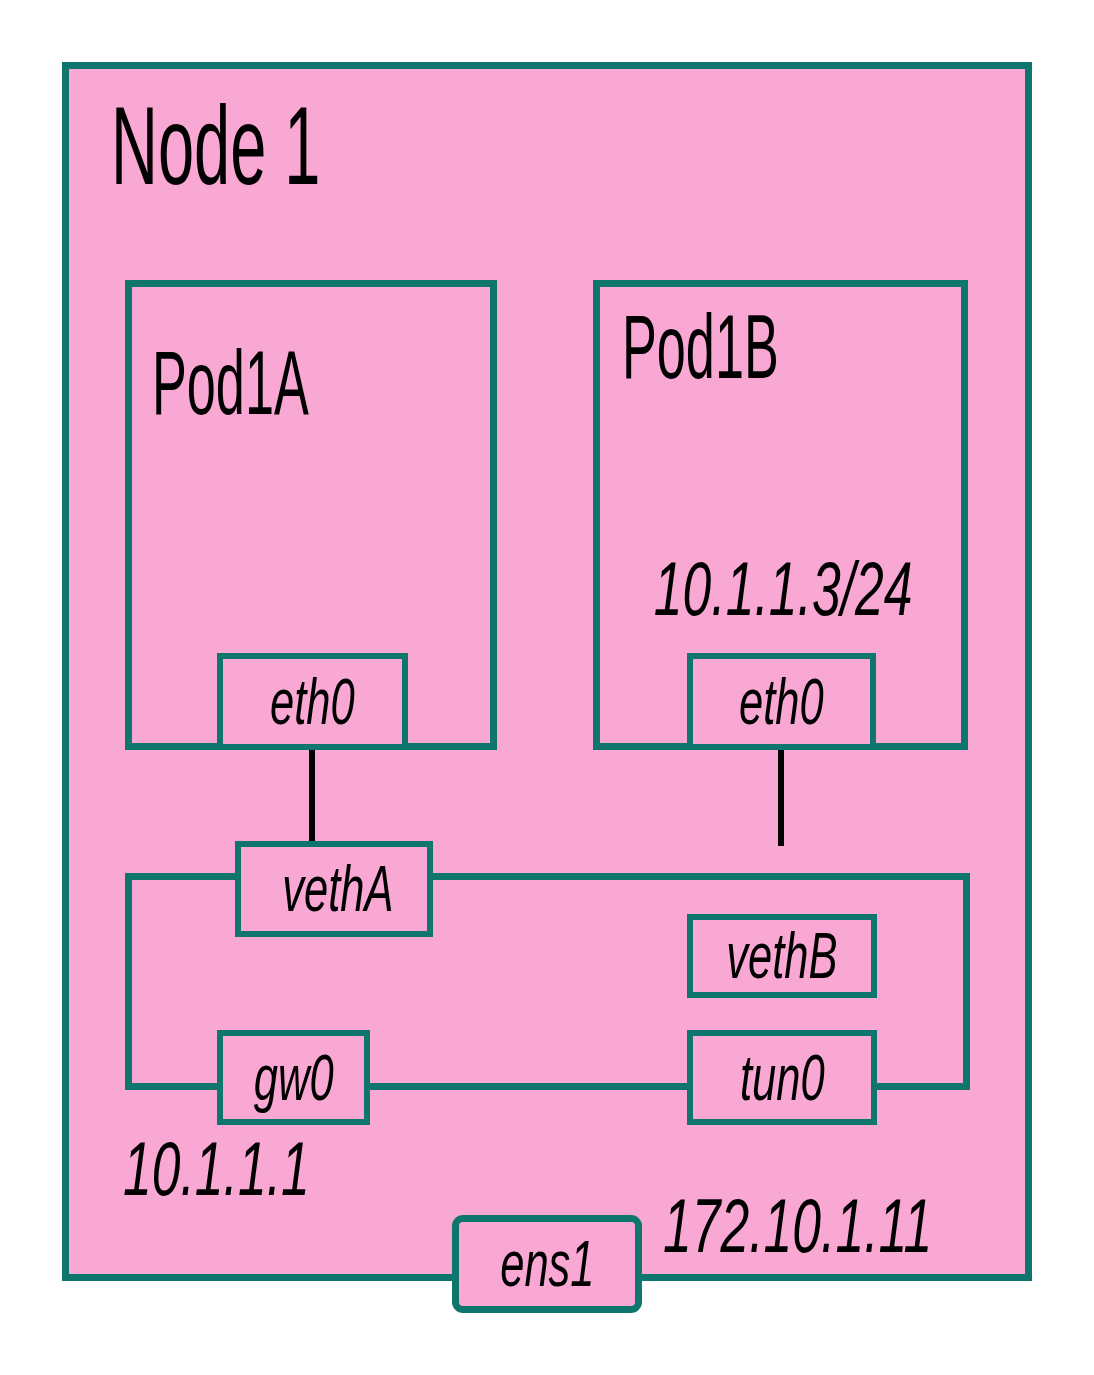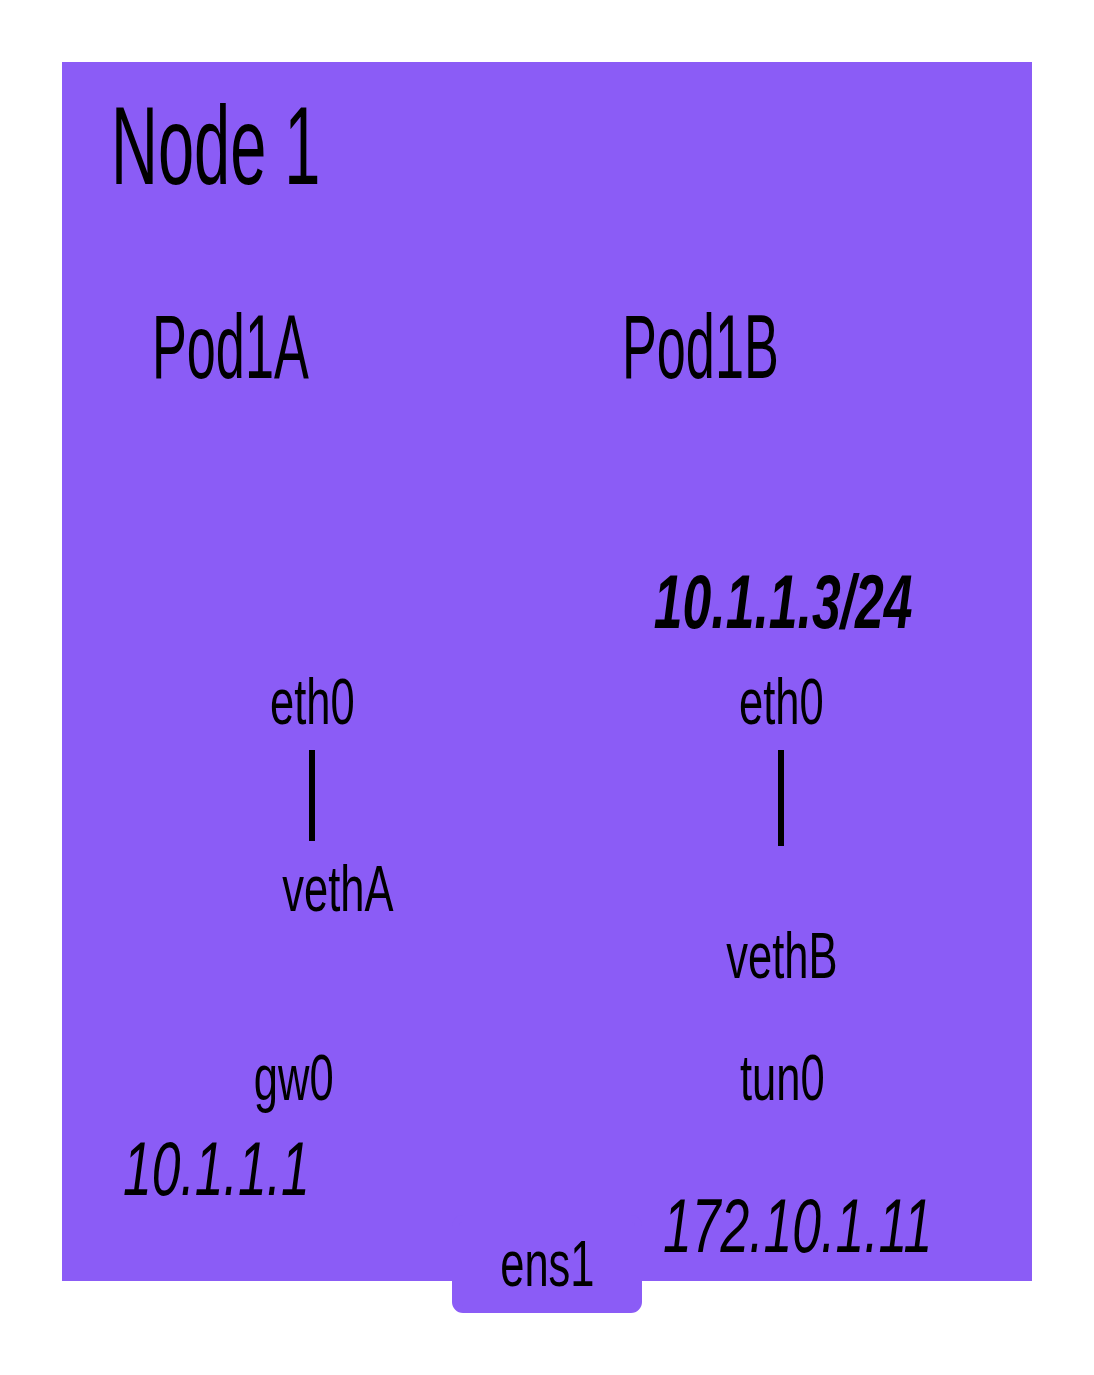--- a/index.html
+++ b/index.html
@@ -12,22 +12,23 @@
     width: 1094px;
     height: 1375px;
     background: #ffffff;
     font-family: "Liberation Sans", sans-serif;
     color: #000000;
     overflow: hidden;
   }
   .box {
     position: absolute;
     box-sizing: border-box;
-    background: #8b5cf6;
-    border: 7px solid #8b5cf6;
+    background: #f9a8d4;
+    border: 7px solid #0f766e;
+    font-style: italic;
   }
   .port {
     border-width: 6px;
     display: flex;
     align-items: center;
     justify-content: center;
   }
   .line {
     position: absolute;
     background: #000000;
@@ -58,29 +59,29 @@
 <body>
 
 <div class="canvas">
 
   <div class="box" style="left:62px; top:62px; width:970px; height:1219px;"></div>
   <div class="txt node-title">
     <span class="sx-title">Node 1</span>
   </div>
 
   <div class="box" style="left:125px; top:280px; width:372px; height:470px;"></div>
-  <div class="txt pod-title" style="left:152px;">
+  <div class="txt pod-title" style="left:152px;margin-top:36px;">
     <span class="sx-title">Pod1A</span>
   </div>
 
   <div class="box" style="left:593px; top:280px; width:375px; height:470px;"></div>
   <div class="txt pod-title" style="left:622px;">
     <span class="sx-title">Pod1B</span>
   </div>
-  <div class="txt ip" style="left:593px; top:564px; width:375px;font-weight:bold;">
+  <div class="txt ip" style="left:593px; top:551px; width:375px;">
     <span class="sx-mid">10.1.1.3/24</span>
   </div>
 
   <div class="line" style="left:309px; top:750px; width:6px; height:95px;"></div>
   <div class="line" style="left:778px; top:750px; width:6px; height:96px;"></div>
 
   <div class="box" style="left:125px; top:873px; width:845px; height:217px;"></div>
 
   <div class="box port" style="left:217px; top:653px; width:191px; height:97px;">
     <span>eth0</span>

